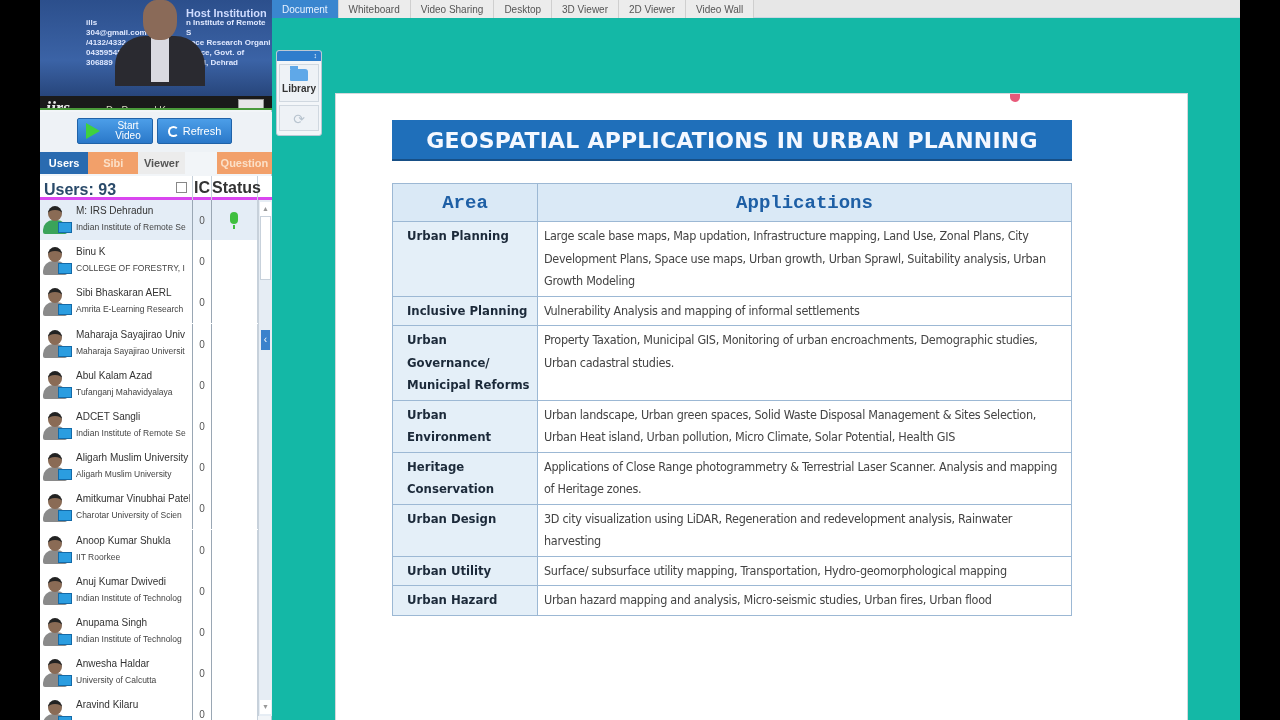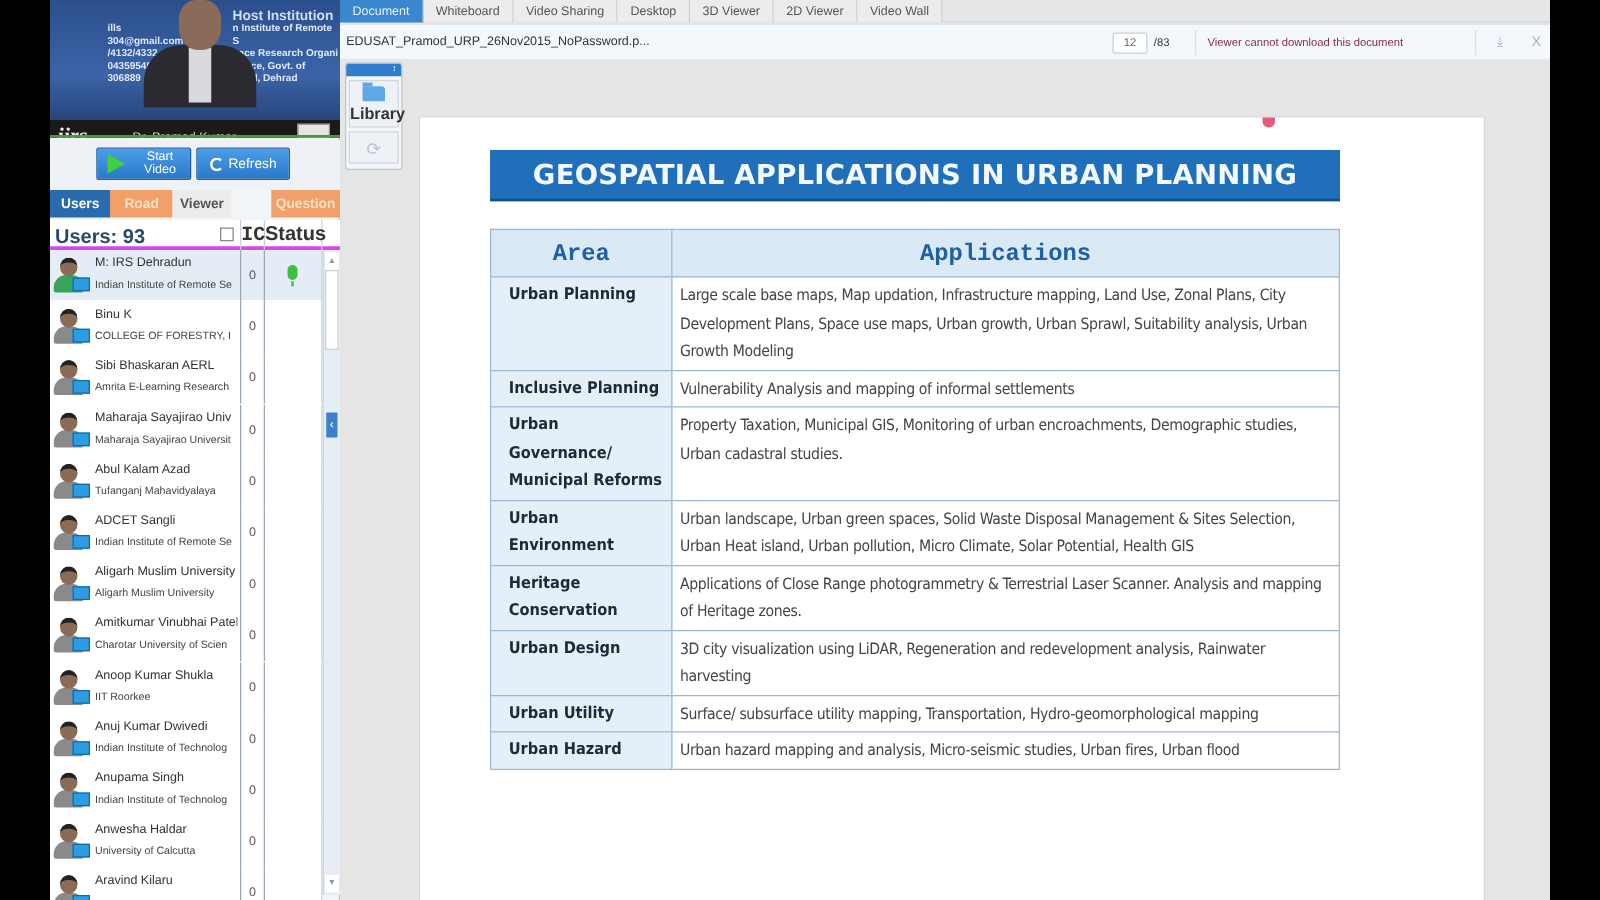--- a/index.html
+++ b/index.html
@@ -34,21 +34,21 @@
   .tabs { position: absolute; left: 0; top: 152px; width: 232px; height: 22px; display: flex; }
   .tabs .t { height: 22px; font-size: 11px; font-weight: bold; display: flex; align-items: center; justify-content: center; }
   .t.users { width: 56px; background: #2a6bb0; color: #fff; }
   .t.chat { width: 58px; background: #f2a06a; color: #fbe0c8; }
   .t.viewer { width: 54px; background: #ececec; color: #555; }
   .t.question { width: 64px; background: #f2a06a; color: #fbe0c8; margin-left: 32px; }
 
   .thead { position: absolute; left: 0; top: 176px; width: 232px; height: 24px; background: #fff; border-bottom: 3px solid #d946ef; font-size: 16px; font-weight: bold; color: #2a4a6a; }
   .thead .cnt { position: absolute; left: 4px; top: 5px; }
   .thead .chk { position: absolute; left: 136px; top: 6px; width: 11px; height: 11px; border: 1px solid #888; background: #fff; }
-  .thead .ic { position: absolute; left: 152px; top: 0; width: 20px; height: 24px; border-left: 1px solid #c7d1db; border-right: 1px solid #c7d1db; text-align: center; line-height: 24px; color: #333; font-family: Liberation Mono, monospace; }
+  .thead .ic { position: absolute; left: 152px; top: 0; width: 20px; height: 24px; border-left: 1px solid #c7d1db; border-right: 1px solid #c7d1db; text-align: center; line-height: 24px; color: #333; }
   .thead .st { position: absolute; left: 172px; top: 0; width: 46px; height: 24px; text-align: center; line-height: 24px; color: #333; border-right: 1px solid #c7d1db; }
 
   .ulist { position: absolute; left: 0; top: 200px; width: 218px; height: 520px; background: #fff; overflow: hidden; }
   .urow { position: relative; height: 41.2px; border-bottom: 1px solid #fff; }
   .urow.sel { background: #e4edf6; }
   .urow .av { position: absolute; left: 2px; top: 6px; width: 30px; height: 30px; }
   .av .h { position: absolute; left: 6px; top: 0; width: 14px; height: 15px; border-radius: 50%; background: #8a6b55; border-top: 4px solid #222; }
   .av .b { position: absolute; left: 1px; top: 14px; width: 24px; height: 14px; border-radius: 10px 10px 2px 2px; background: #8a8a8a; }
   .urow.sel .av .b { background: #3aa35a; }
   .av .m { position: absolute; left: 16px; top: 16px; width: 14px; height: 11px; background: #2b9de0; border: 1px solid #136aa8; }
@@ -59,38 +59,38 @@
   .mic { position: absolute; left: 18px; top: 12px; width: 8px; height: 12px; background: #3fbf3f; border-radius: 4px; }
   .mic::after { content: ""; position: absolute; left: 3px; top: 13px; width: 2px; height: 4px; background: #3fbf3f; }
 
   .scroll { position: absolute; left: 218px; top: 200px; width: 14px; height: 516px; background: #e6edf4; border-left: 1px solid #c7d1db; }
   .scroll .up, .scroll .dn { position: absolute; left: 1px; width: 11px; height: 14px; font-size: 7px; color: #999; text-align: center; line-height: 14px; background: #fff; }
   .scroll .up { top: 2px; } .scroll .dn { bottom: 2px; }
   .scroll .thumb { position: absolute; left: 1px; top: 16px; width: 11px; height: 64px; background: #fff; border: 1px solid #c7d1db; }
   .collapse { position: absolute; left: 221px; top: 330px; width: 9px; height: 20px; background: #3a82cc; color: #fff; font-size: 10px; line-height: 20px; text-align: center; }
 
   
-  .right { position: absolute; left: 232px; top: 0; width: 968px; height: 720px; background: #e5e5e5; }
+  .right { position: absolute; left: 232px; top: 0; width: 968px; height: 720px; background: #14b8a6; }
   .toptabs { position: absolute; left: 0; top: 0; width: 968px; height: 18px; background: #e7e7e7; border-bottom: 1px solid #cbd6e2; display: flex; }
   .tt { height: 18px; padding: 0 10px; font-size: 10px; color: #555; display: flex; align-items: center; border-right: 1px solid #cfcfcf; background: #ececec; }
   .tt.active { background: #3a86cf; color: #e8f2ff; }
   .docbar { position: absolute; left: 0; top: 20px; width: 968px; height: 28px; background: #f3f8fc; border-bottom: 1px solid #e3ebf2; }
   .docname { position: absolute; left: 5px; top: 8px; font-size: 10px; color: #333; }
   .pg { position: absolute; left: 618px; top: 6px; width: 28px; height: 17px; border: 1px solid #c8d0d8; background: #fff; font-size: 9px; color: #666; text-align: center; line-height: 15px; border-radius: 2px; }
   .pgtot { position: absolute; left: 651px; top: 9px; font-size: 9px; color: #333; }
   .sep { position: absolute; top: 4px; width: 1px; height: 20px; background: #d7dee6; }
   .warn { position: absolute; left: 694px; top: 9px; font-size: 9px; color: #8a2a4a; }
   .tbicon { position: absolute; top: 6px; width: 20px; height: 17px; font-size: 11px; text-align: center; line-height: 17px; color: #aab; border-radius: 2px; }
 
   .libpanel { position: absolute; left: 4px; top: 50px; width: 46px; height: 86px; background: #f3f6f9; border: 1px solid #bcc8d4; border-radius: 3px; }
   .libpanel .hd { height: 10px; background: #2f7dcc; border-radius: 2px 2px 0 0; color: #fff; font-size: 7px; text-align: right; padding-right: 4px; line-height: 10px; }
   .libbtn { margin: 3px 2px; height: 38px; border: 1px solid #d0d8e0; background: #eef2f6; text-align: center; }
   .folder { width: 18px; height: 12px; margin: 4px auto 2px; background: #5fa8e8; border-radius: 1px 3px 1px 1px; position: relative; }
   .folder::before { content: ""; position: absolute; left: 0; top: -3px; width: 8px; height: 3px; background: #5fa8e8; }
-  .libtxt { font-size: 13px; color: #333; font-weight: bold; }
+  .libtxt { font-size: 10px; color: #333; font-weight: bold; }
   .refbtn { margin: 0 2px; height: 26px; border: 1px solid #d0d8e0; background: #eef2f6; text-align: center; color: #b8c4cf; font-size: 14px; line-height: 26px; }
 
   .page { position: absolute; left: 63px; top: 93px; width: 853px; height: 640px; background: #fff; border: 1px solid #d4d8dc; }
   .dot { position: absolute; left: 738px; top: 94px; width: 10px; height: 8px; border-radius: 0 0 5px 5px; background: #e85a7a; }
   .slide-title { position: absolute; left: 120px; top: 120px; width: 680px; height: 41px; background: #1f6fba; border-bottom: 2px solid #174f86; color: #f4f8ff; font-size: 22px; font-weight: bold; text-align: center; line-height: 41px; letter-spacing: 0.2px; font-family: "DejaVu Sans", sans-serif; }
 
   table.apps { position: absolute; left: 120px; top: 183px; width: 680px; border-collapse: collapse; font-family: "DejaVu Sans Condensed", "DejaVu Sans", sans-serif; }
   table.apps th { background: #dae9f6; color: #1e5fa5; font-size: 19px; font-weight: bold; height: 38px; border: 1px solid #9cb8d4; font-family: Liberation Mono, monospace; }
   table.apps td { border: 1px solid #9cb8d4; vertical-align: top; padding: 3px 6px; font-size: 12.5px; line-height: 22.5px; }
   table.apps td.area { width: 145px; background: #e4eff8; color: #1c2a3a; font-weight: bold; font-size: 13px; padding-left: 14px; }
@@ -136,21 +136,21 @@
         <span class="start-label">Start Video</span>
       </div>
       <div class="vbtn refresh">
         <span class="refresh-ic"></span>
         <span>Refresh</span>
       </div>
     </div>
 
     <div class="tabs">
       <div class="t users">Users</div>
-      <div class="t chat">Road</div>
+      <div class="t chat">Sibi</div>
       <div class="t viewer">Viewer</div>
       <div class="t question">Question</div>
     </div>
 
     <div class="thead">
       <span class="cnt">Users: 93</span>
       <span class="chk"></span>
       <span class="ic">IC</span>
       <span class="st">Status</span>
     </div>
@@ -315,31 +315,20 @@
     <div class="toptabs">
       <div class="tt active">Document</div>
       <div class="tt">Whiteboard</div>
       <div class="tt">Video Sharing</div>
       <div class="tt">Desktop</div>
       <div class="tt">3D Viewer</div>
       <div class="tt">2D Viewer</div>
       <div class="tt">Video Wall</div>
     </div>
 
-    <div class="docbar">
-      <span class="docname">EDUSAT_Pramod_URP_26Nov2015_NoPassword.p...</span>
-      <span class="pg">12</span>
-      <span class="pgtot">/83</span>
-      <span class="sep" style="left:684px"></span>
-      <span class="warn">Viewer cannot download this document</span>
-      <span class="sep" style="left:908px"></span>
-      <span class="tbicon" style="left:918px">⤓</span>
-      <span class="tbicon" style="left:947px">X</span>
-
-    </div>
 
     <div class="libpanel">
       <div class="hd">↕</div>
       <div class="libbtn">
         <div class="folder"></div>
         <div class="libtxt">Library</div>
       </div>
       <div class="refbtn">⟳</div>
     </div>
 

